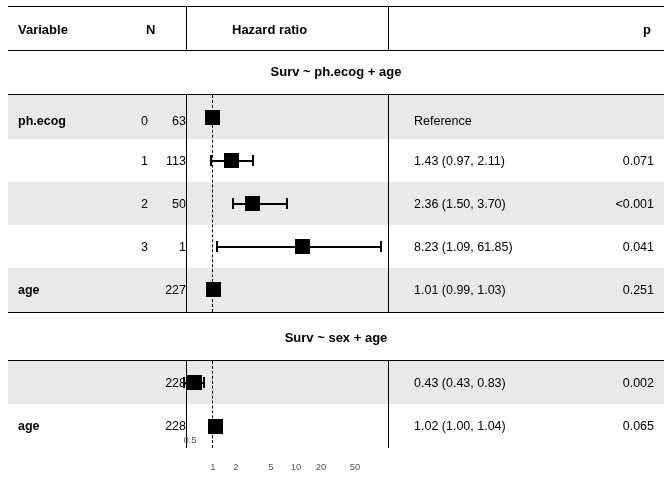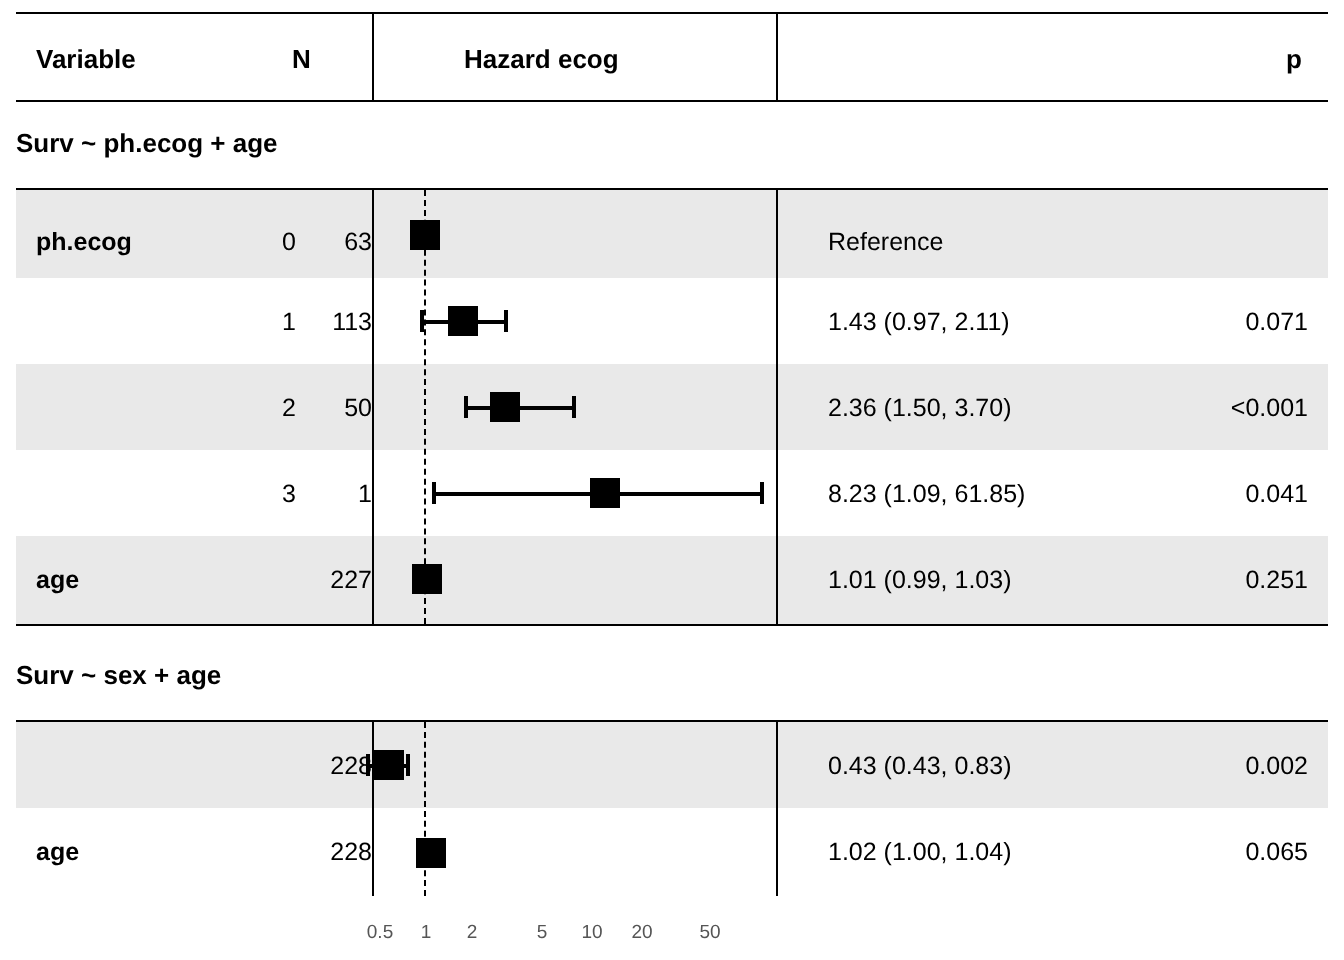--- a/index.html
+++ b/index.html
@@ -66,21 +66,21 @@
     position: absolute;
     width: 1px;
     background: #000000;
   }
 
   
   .section-title {
     position: absolute;
     left: 8px;
     width: 656px;
-    text-align: left;
+    text-align: center;
     font-size: 13px;
     font-weight: bold;
   }
   .hrule {
     position: absolute;
     left: 8px;
     width: 656px;
     height: 1px;
     background: #000000;
   }
@@ -123,21 +123,21 @@
   }
 </style>
 </head>
 <body>
 
 <div id="forest">
 
   <div class="hdr-rule-top" style="top:6px;"></div>
   <div class="hdr-label" style="left:18px; top:22px;">Variable</div>
   <div class="hdr-label" style="left:146px; top:22px;">N</div>
-  <div class="hdr-label" style="left:232px; top:22px;">Hazard ecog</div>
+  <div class="hdr-label" style="left:232px; top:22px;">Hazard ratio</div>
   <div class="hdr-label" style="left:643px; top:22px;">p</div>
   <div class="hdr-rule-bot" style="top:50px;"></div>
 
   <div class="vsep" style="left:186px; top:6px; height:45px;"></div>
   <div class="vsep" style="left:388px; top:6px; height:45px;"></div>
 
   <div class="section-title" style="top:64px;">Surv ~ ph.ecog + age</div>
   <div class="hrule" style="top:94px;"></div>
 
   <div class="row band-shade" style="top:95px; height:52px;">
@@ -234,21 +234,21 @@
     <div class="ci-line" style="left:183px; top:382px; width:22px;"></div>
     <div class="ci-cap" style="left:183px; top:377px;"></div>
     <div class="ci-cap" style="left:203px; top:377px;"></div>
     <div class="point" style="left:187px; top:375px; width:15px; height:15px;"></div>
 
     <div class="ci-line" style="left:212px; top:426px; width:6px;"></div>
     <div class="point" style="left:208px; top:419px; width:15px; height:15px;"></div>
 
   </div>
 
-  <div class="axis-tick-label" style="left:190px; top:461px;text-align:center;">0.5</div>
+  <div class="axis-tick-label" style="left:190px; top:434px;text-align:center;">0.5</div>
   <div class="axis-tick-label" style="left:213px; top:461px;">1</div>
   <div class="axis-tick-label" style="left:236px; top:461px;">2</div>
   <div class="axis-tick-label" style="left:271px; top:461px;">5</div>
   <div class="axis-tick-label" style="left:296px; top:461px;">10</div>
   <div class="axis-tick-label" style="left:321px; top:461px;">20</div>
   <div class="axis-tick-label" style="left:355px; top:461px;">50</div>
 
 </div>
 
 </body></html>

